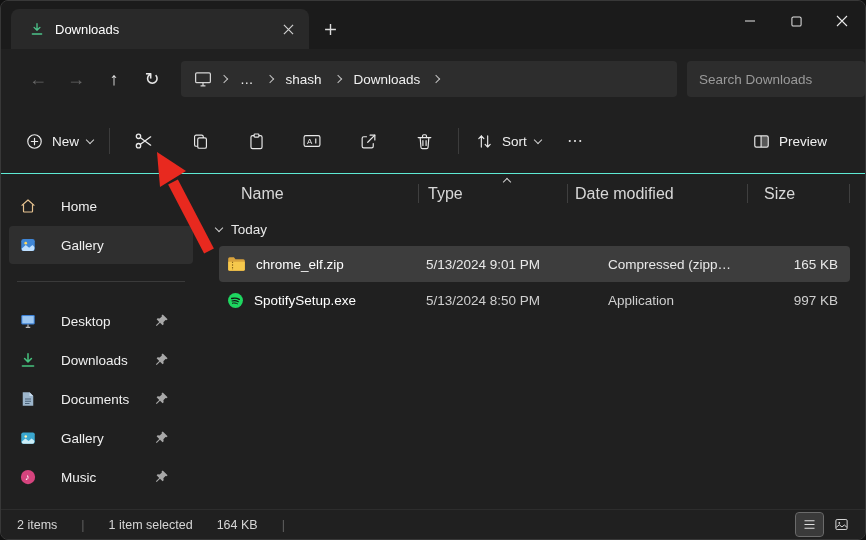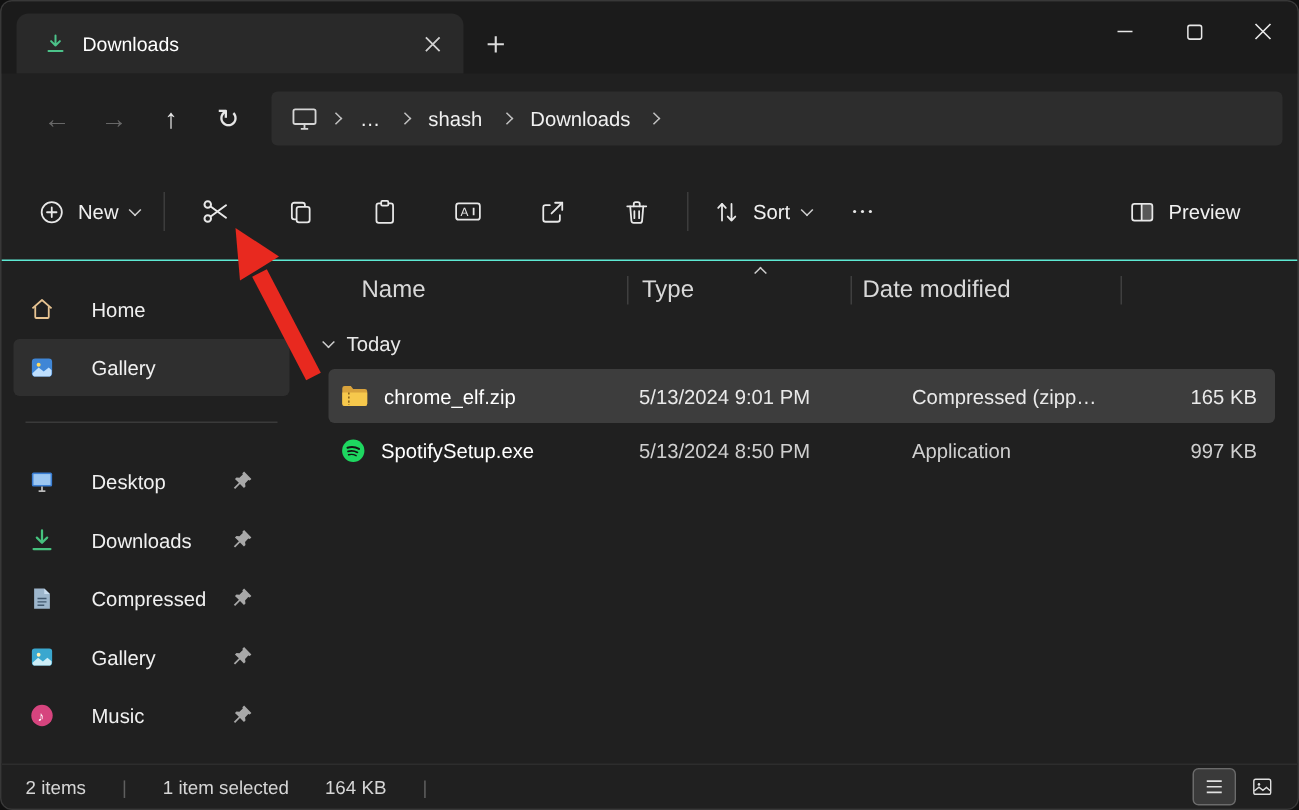--- a/index.html
+++ b/index.html
@@ -130,20 +130,23 @@
       </span>
       <span class="chev-r"></span>
       <span class="crumb">…</span>
       <span class="chev-r"></span>
       <span class="crumb">shash</span>
       <span class="chev-r"></span>
       <span class="crumb">Downloads</span>
       <span class="chev-r"></span>
     </div>
 
+    <div class="searchbox">
+      <input type="text" placeholder="Search Downloads" style="">
+    </div>
   </div>
 
   <div class="toolbar">
     <div class="tool-btn">
       <span>
         <svg width="19" height="19" viewBox="0 0 24 24" fill="none" stroke="#e8e8e8" stroke-width="1.5" stroke-linecap="round">
             <circle cx="12" cy="12" r="8.5"></circle>
             <path d="M12 8v8M8 12h8"></path>
           </svg>
       </span>
@@ -281,21 +284,21 @@
         </span>
       </div>
       <div class="side-item">
         <span>
           <svg width="18" height="18" viewBox="0 0 24 24">
               <path d="M5 3h9l5 5v13H5z" fill="#9db6cc"></path>
               <path d="M14 3l5 5h-5z" fill="#c9dcee"></path>
               <path d="M8 12h8M8 15h8M8 18h6" stroke="#41586e" stroke-width="1.2"></path>
             </svg>
         </span>
-        <span>Compressed</span>
+        <span>Documents</span>
         <span class="pin">
           <svg width="15" height="15" viewBox="0 0 16 16" fill="#a8a8a8">
               <path d="M9.3 1.5l5.2 5.2-1.2 1.1-1-.3-2.3 2.4.3 2.1-1.1 1.1-2.8-2.8-3.5 3.6-.9-.9 3.6-3.5L2.8 6.7l1.1-1.1 2.1.3 2.4-2.3-.3-1z"></path>
             </svg>
         </span>
       </div>
       <div class="side-item">
         <span>
           <svg width="18" height="18" viewBox="0 0 24 24">
               <rect x="3" y="4.5" width="18" height="15" rx="2.5" fill="#3aa7cf"></rect>
@@ -330,20 +333,23 @@
       <div class="col-headers">
         <span class="chev-u sort-indicator"></span>
         <div class="col col-name">
             <span>Name</span>
           </div>
         <div class="col col-type">
             <span>Type</span>
           </div>
         <div class="col col-date">
             <span>Date modified</span>
+          </div>
+        <div class="col col-size">
+            <span>Size</span>
           </div>
       </div>
 
       <div class="group-row">
         <span class="chev-d" style="margin-top:-2px;"></span>
         <span>Today</span>
       </div>
 
       <div class="file-row selected">
         <div class="cell-name">

